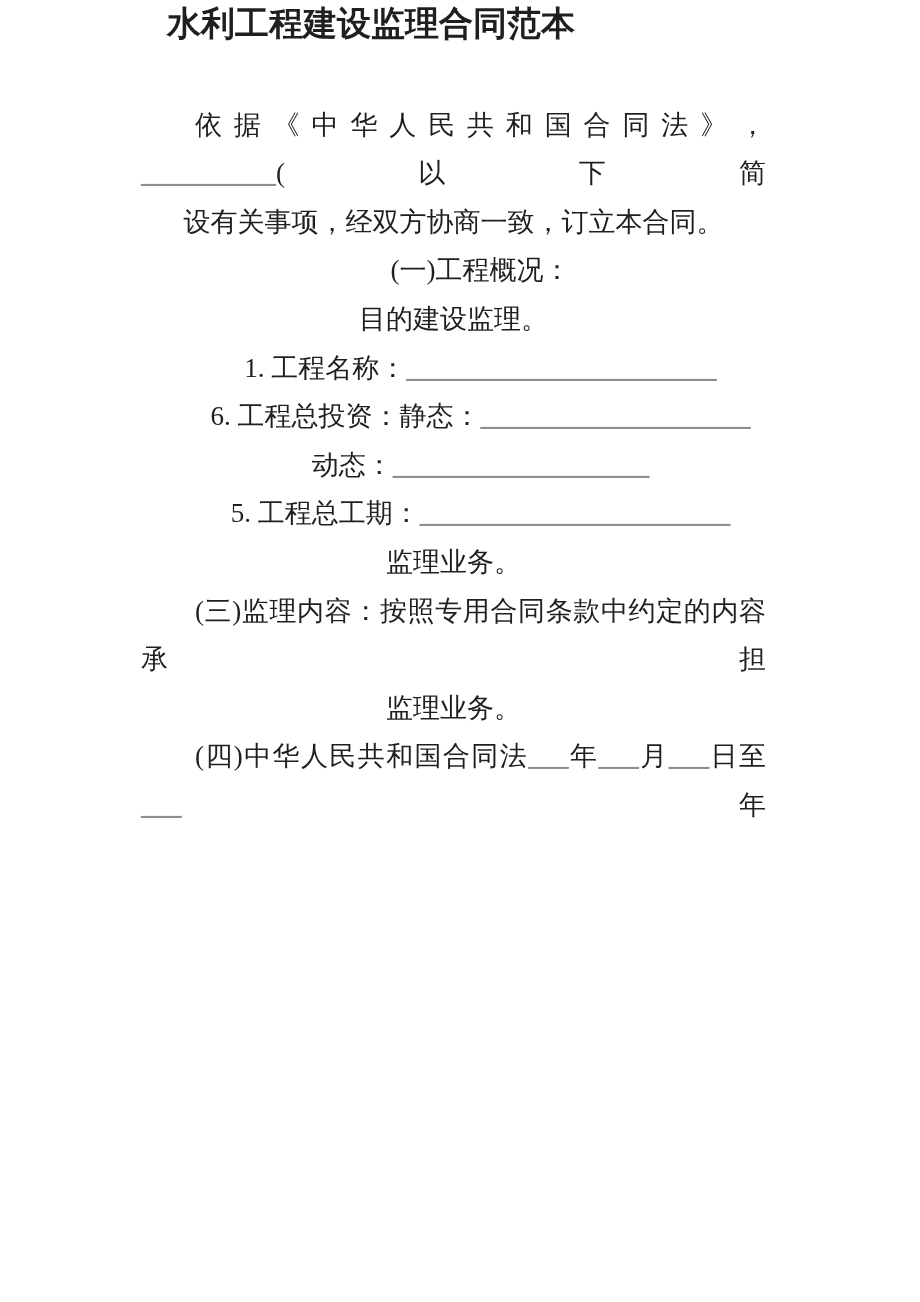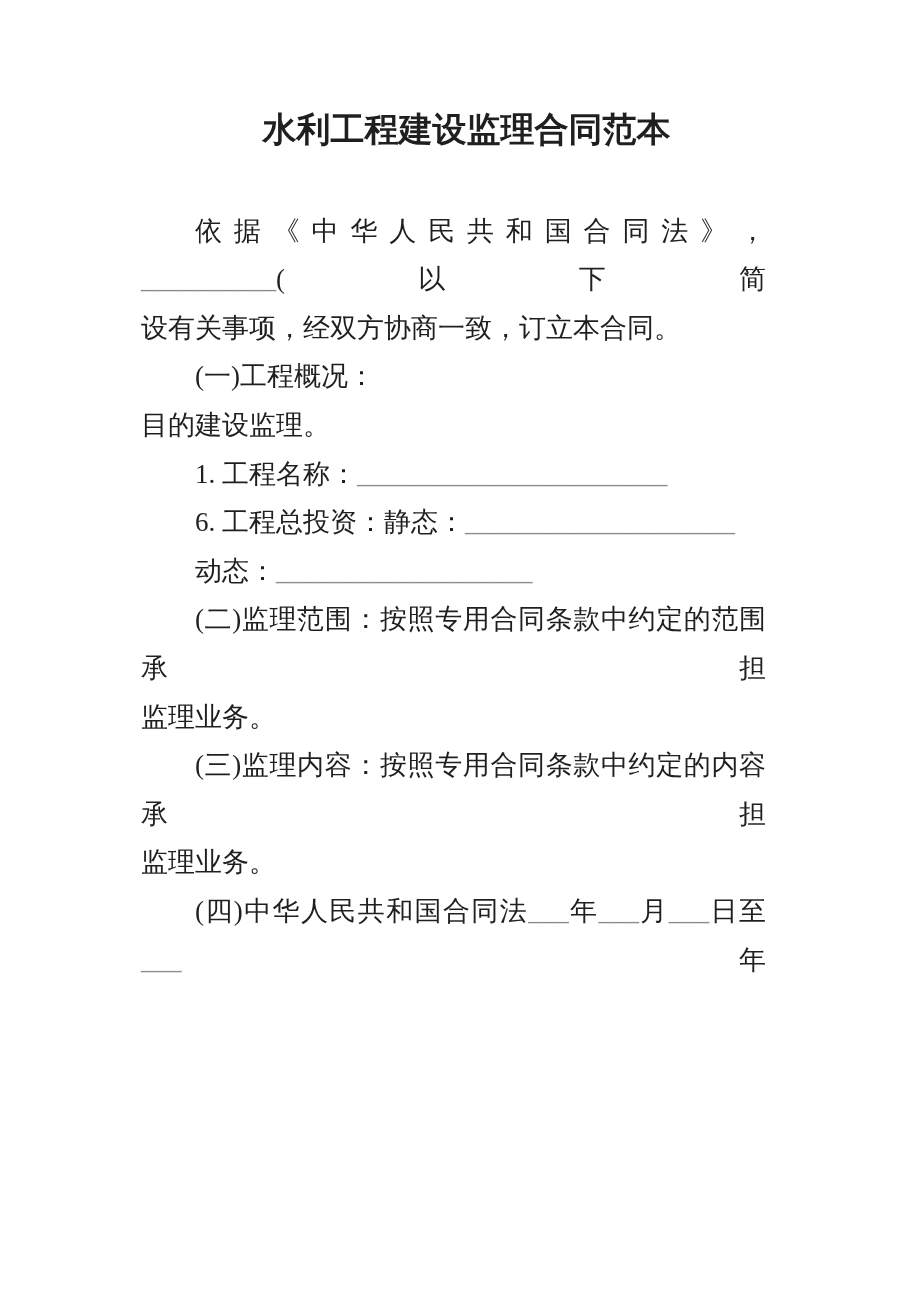--- a/index.html
+++ b/index.html
@@ -15,69 +15,69 @@
 
   .content {
     position: absolute;
     left: 141px;
     top: 0;
     width: 625px;
   }
 
   .doc-title {
     margin: 0;
-    padding-top: 106px;
     font-size: 34px;
     font-weight: bold;
     line-height: 1.4;
-    text-align: center;
+    text-align: left;
     text-indent: 26px;
     color: var(--ink, #1f1f1f);
     white-space: nowrap;
   }
 
   .doc-body {
     margin-top: 53px;
     font-size: 27px;
     line-height: 48.6px;
     color: var(--ink, #1f1f1f);
   }
 
   .line {
-    text-align: left;
+    text-align: center;
     white-space: nowrap;
   }
 
   .line.stretch {
     white-space: normal;
     text-align: justify;
     text-align-last: justify;
   }
 
   .line.indent { text-indent: 2em; }
 
   .blank {
     color: var(--blank, #8d8d8d);
     letter-spacing: 0;
+    text-decoration: underline;
   }
 </style>
 </head>
 <body>
 
 <div class="page" style="--page-bg: #ffffff; --ink: #1f1f1f; --blank: #8d8d8d;">
   <div class="content">
     <h1 class="doc-title">水利工程建设监理合同范本</h1>
     <div class="doc-body">
         <div class="line indent stretch"><span class="text">依据《中华人民共和国合同法》，</span><span class="blank">__________</span><span class="text">(以下简</span></div>
         <div class="line"><span class="text">设有关事项，经双方协商一致，订立本合同。</span></div>
         <div class="line indent"><span class="text">(一)工程概况：</span></div>
         <div class="line"><span class="text">目的建设监理。</span></div>
         <div class="line indent"><span class="text">1. 工程名称：</span><span class="blank">_______________________</span></div>
         <div class="line indent"><span class="text">6. 工程总投资：静态：</span><span class="blank">____________________</span></div>
         <div class="line indent"><span class="text">动态：</span><span class="blank">___________________</span></div>
-        <div class="line indent stretch"><span class="text">(二)监理范围：按照专用合同条款中约定的范围承担</span></div>
+        <div class="line indent"><span class="text">5. 工程总工期：</span><span class="blank">_______________________</span></div>
         <div class="line"><span class="text">监理业务。</span></div>
         <div class="line indent stretch"><span class="text">(三)监理内容：按照专用合同条款中约定的内容承担</span></div>
         <div class="line"><span class="text">监理业务。</span></div>
         <div class="line indent stretch"><span class="text">(四)中华人民共和国合同法</span><span class="blank">___</span><span class="text">年</span><span class="blank">___</span><span class="text">月</span><span class="blank">___</span><span class="text">日至</span><span class="blank">___</span><span class="text">年</span></div>
       </div>
   </div>
 </div>
 
 </body></html>

